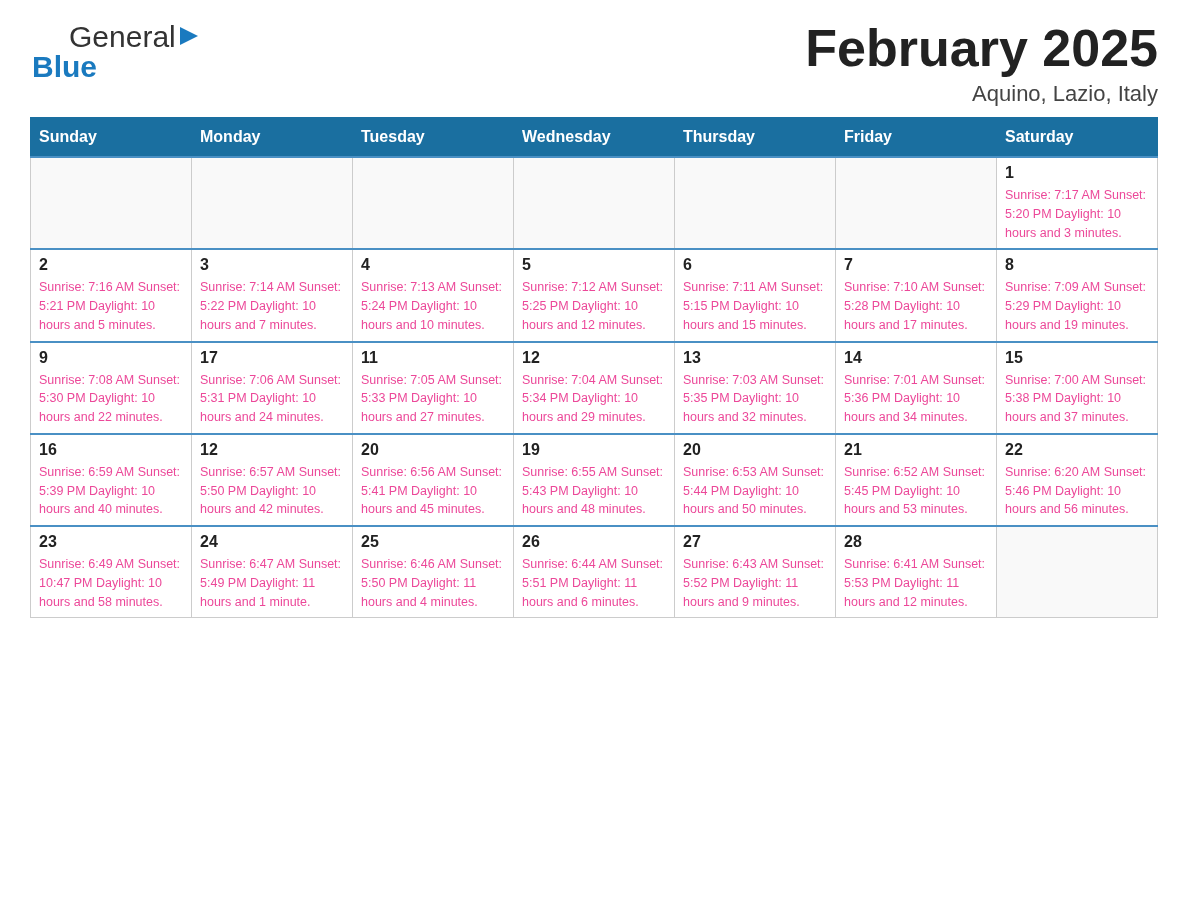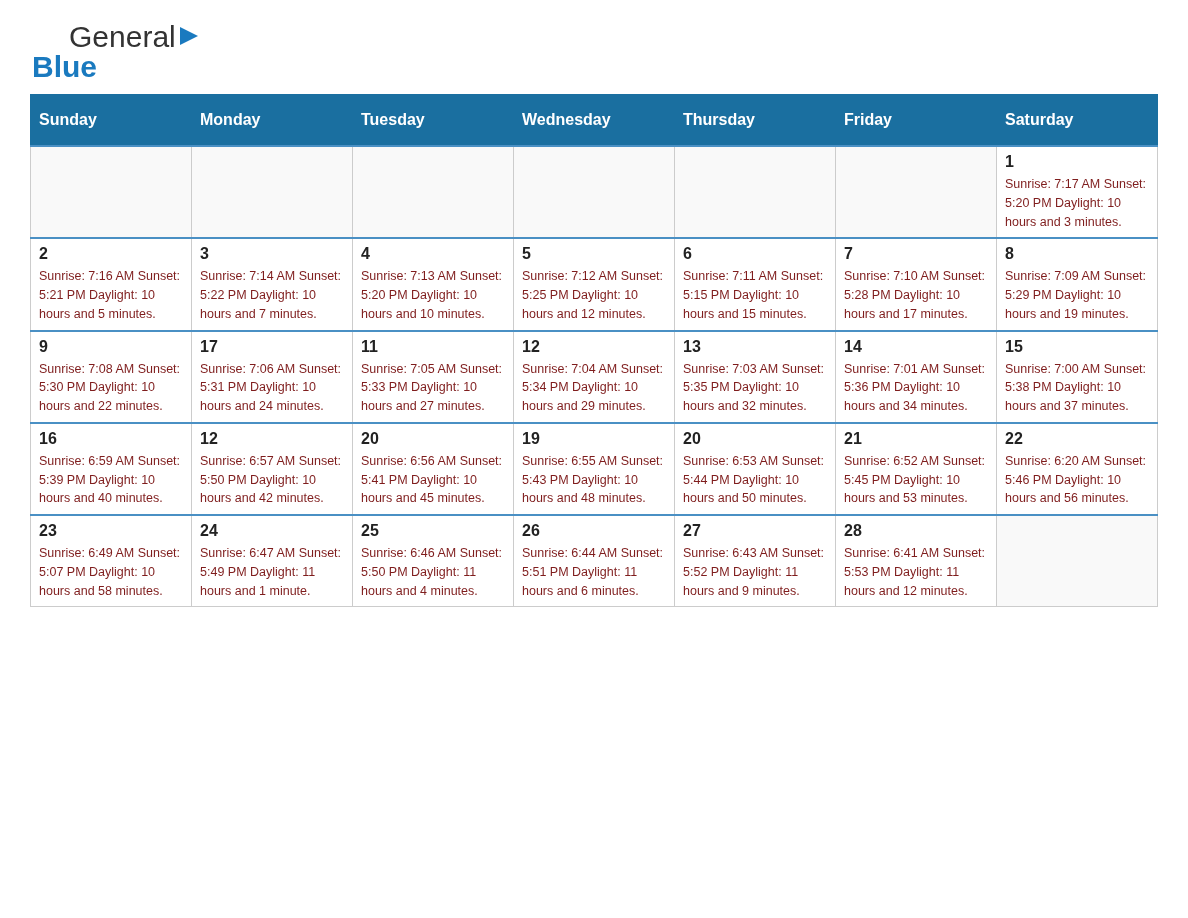--- a/index.html
+++ b/index.html
@@ -38,21 +38,21 @@
     .calendar {
       width: 100%;
       border-collapse: collapse;
       margin-top: 10px;
     }
     .calendar th {
       background-color: #1a6fa0;
       color: #fff;
       font-size: 16px;
       font-weight: bold;
-      padding: 16px 8px;
+      padding: 10px 8px;
       text-align: left;
       border: 1px solid #1a6fa0;
     }
     .calendar td {
       vertical-align: top;
       border: 1px solid #ccc;
       padding: 6px 8px;
       width: calc(100% / 7);
       min-height: 120px;
     }
@@ -61,21 +61,21 @@
     }
     .day-number {
       font-size: 16px;
       font-weight: bold;
       color: #222;
       display: block;
       margin-bottom: 4px;
     }
     .day-info {
       font-size: 12.5px;
-      color: #7f1d1d;
+      color: #ec4899;
       line-height: 1.5;
     }
     .empty-cell {
       background: #f9f9f9;
     }
     .calendar thead th:first-child { border-radius: 0; }
   </style>
 </head>
 <body>
 
@@ -85,20 +85,22 @@
       <span style="font-size:30px; font-weight:normal; color:#333; font-family:Arial,sans-serif;margin-left:39px;">General</span>
       <svg width="22" height="22" viewBox="0 0 22 22" style="margin-left:2px; margin-top:-2px;">
         <polygon points="2,2 20,11 2,20" fill="#1a7abf"></polygon>
       </svg>
     </div>
     <div style="display:flex; align-items:center; margin-top:-4px;">
       <span style="font-size:30px; font-weight:bold; color:#1a7abf; font-family:Arial,sans-serif; margin-left:2px;">Blue</span>
     </div>
   </div>
   <div class="title-section">
+    <div class="month-title">February 2025</div>
+    <div class="location">Aquino, Lazio, Italy</div>
   </div>
 </div>
 
 <table class="calendar">
   <thead>
     <tr>
     <th>Sunday</th>
         <th>Monday</th>
         <th>Tuesday</th>
         <th>Wednesday</th>
@@ -131,21 +133,21 @@
         </td>
         <td>
           <span class="day-number">3</span>
           <div class="day-info">Sunrise: 7:14 AM
 Sunset: 5:22 PM
 Daylight: 10 hours and 7 minutes.</div>
         </td>
         <td>
           <span class="day-number">4</span>
           <div class="day-info">Sunrise: 7:13 AM
-Sunset: 5:20 PM
+Sunset: 5:24 PM
 Daylight: 10 hours and 10 minutes.</div>
         </td>
         <td>
           <span class="day-number">5</span>
           <div class="day-info">Sunrise: 7:12 AM
 Sunset: 5:25 PM
 Daylight: 10 hours and 12 minutes.</div>
         </td>
         <td>
           <span class="day-number">6</span>
@@ -251,21 +253,21 @@
           <span class="day-number">22</span>
           <div class="day-info">Sunrise: 6:20 AM
 Sunset: 5:46 PM
 Daylight: 10 hours and 56 minutes.</div>
         </td>
       </tr>
       <tr>
         <td>
           <span class="day-number">23</span>
           <div class="day-info">Sunrise: 6:49 AM
-Sunset: 5:07 PM
+Sunset: 10:47 PM
 Daylight: 10 hours and 58 minutes.</div>
         </td>
         <td>
           <span class="day-number">24</span>
           <div class="day-info">Sunrise: 6:47 AM
 Sunset: 5:49 PM
 Daylight: 11 hours and 1 minute.</div>
         </td>
         <td>
           <span class="day-number">25</span>

